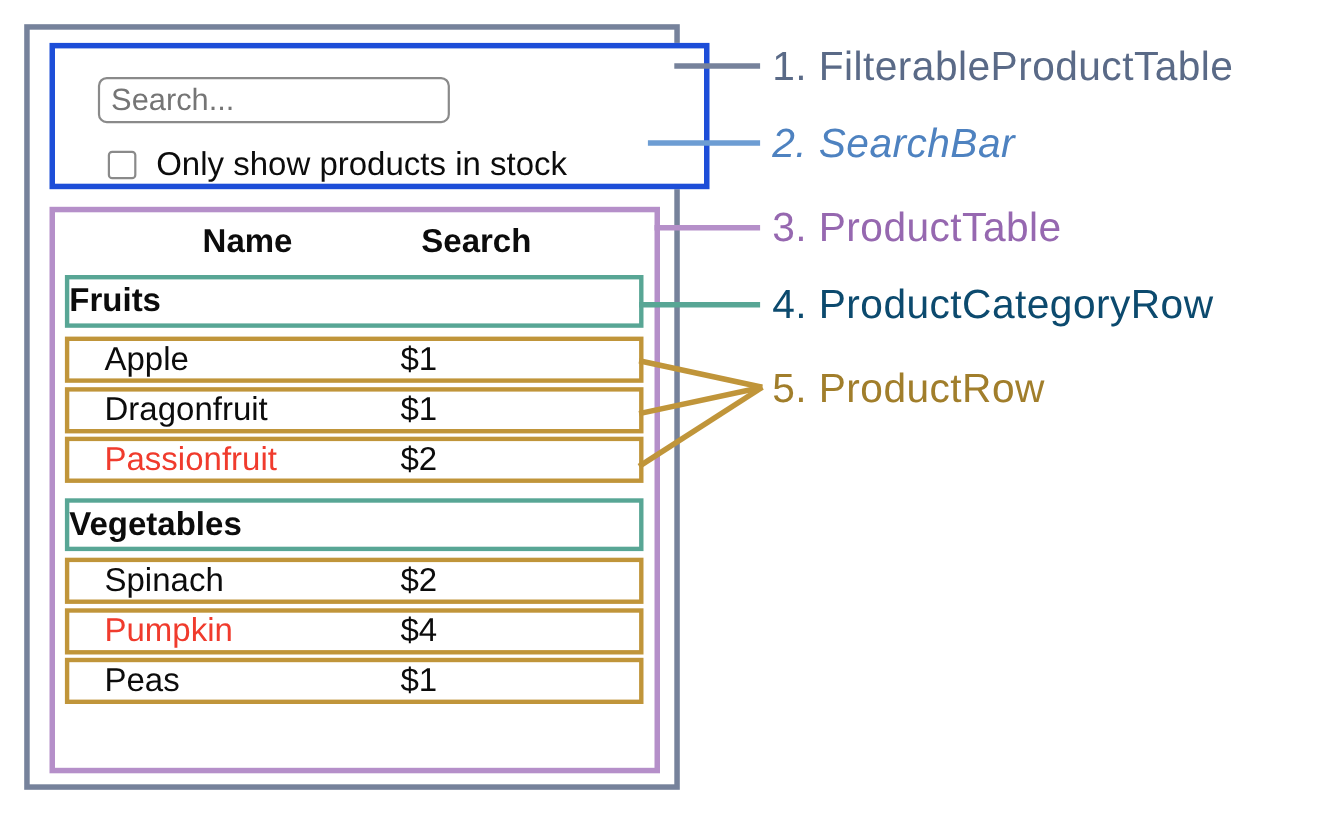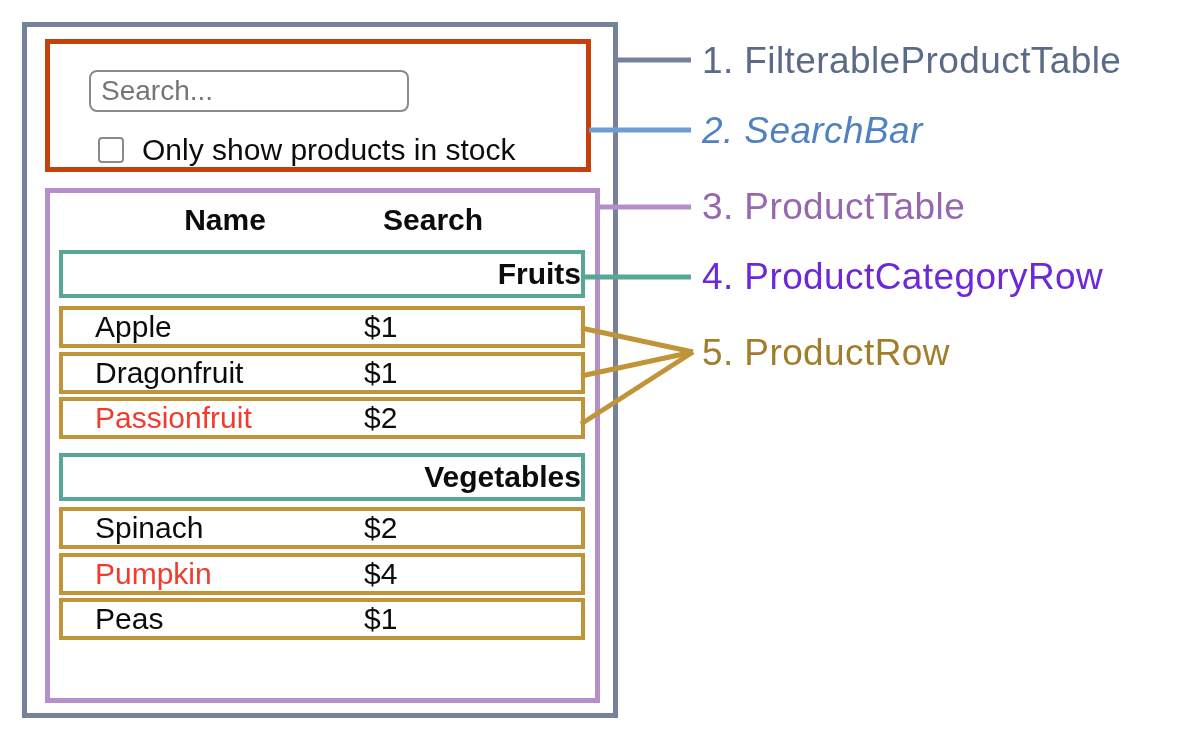--- a/index.html
+++ b/index.html
@@ -7,21 +7,21 @@
     position: relative;
     width: 1200px;
     height: 744px;
     background: #ffffff;
     font-family: "Liberation Sans", sans-serif;
     overflow: hidden;
   }
   .box { position: absolute; box-sizing: border-box; background: #ffffff; }
 
   .outer-box   { left: 22px;  top: 22px;  width: 596px; height: 696px; border: 5px solid #76829B; }
-  .search-box  { left: 45px;  top: 39px;  width: 546px; height: 133px; border: 5px solid #c2410c; }
+  .search-box  { left: 45px;  top: 39px;  width: 600px; height: 133px; border: 5px solid #1d4ed8; }
   .ptable-box  { left: 45px;  top: 188px; width: 555px; height: 515px; border: 5px solid #B58FC9; }
 
   .search-input {
     position: absolute; box-sizing: border-box;
     left: 39px; top: 26px; width: 320px; height: 42px;
     border: 2px solid #8A8A8A; border-radius: 8px;
     font-family: "Liberation Sans", sans-serif;
     font-size: 28px; color: #4a4a4a; padding: 0 10px;
     background: #ffffff; outline: none;
   }
@@ -38,21 +38,21 @@
   .header-name  { position: absolute; left: 160px; top: 203px; width: 130px; text-align: center;
                   font-size: 30px; font-weight: bold; color: #0c0c0c; }
   .header-price { position: absolute; left: 383px; top: 203px;
                   font-size: 30px; font-weight: bold; color: #0c0c0c; }
 
   .category-row {
     position: absolute; box-sizing: border-box;
     left: 59px; width: 526px; height: 48px;
     border: 4px solid #58A695; background: #ffffff;
     font-size: 30px; font-weight: bold; color: #0c0c0c;
-    text-align: right; line-height: 40px;
+    text-align: left; line-height: 40px;
   }
   .product-row {
     position: absolute; box-sizing: border-box;
     left: 59px; width: 526px; height: 42px;
     border: 4px solid #C0953A; background: #ffffff;
     font-size: 30px; color: #0c0c0c; line-height: 34px;
   }
   .product-row .pname  { position: absolute; left: 32px; top: 0; white-space: nowrap; }
   .product-row .pprice { position: absolute; left: 301px; top: 0; white-space: nowrap; }
 
@@ -125,21 +125,21 @@
     <span class="pprice">$4</span>
   </div>
   <div class="product-row row-peas">
     <span class="pname" style="color: rgb(12, 12, 12);">Peas</span>
     <span class="pprice">$1</span>
   </div>
 
   <div class="hier-label label-1" style="color: rgb(90, 106, 135);">1. FilterableProductTable</div>
   <div class="hier-label label-2" style="color: rgb(78, 130, 192); font-style: italic;">2. SearchBar</div>
   <div class="hier-label label-3" style="color: rgb(150, 104, 176);">3. ProductTable</div>
-  <div class="hier-label label-4" style="color: #6d28d9;">4. ProductCategoryRow</div>
+  <div class="hier-label label-4" style="color: #0c4a6e;">4. ProductCategoryRow</div>
   <div class="hier-label label-5" style="color: rgb(161, 126, 43);">5. ProductRow</div>
 
   <svg class="connectors" viewBox="0 0 1200 744" xmlns="http://www.w3.org/2000/svg">
     <line x1="613" y1="60" x2="691" y2="60" stroke="#76829B" stroke-width="5"></line>
     <line x1="589" y1="130" x2="691" y2="130" stroke="#6D9DD3" stroke-width="5"></line>
     <line x1="595" y1="207" x2="691" y2="207" stroke="#B58FC9" stroke-width="5"></line>
     <line x1="581" y1="277" x2="691" y2="277" stroke="#58A695" stroke-width="5"></line>
     <line x1="581" y1="328" x2="693" y2="352" stroke="#C0953A" stroke-width="5"></line>
     <line x1="581" y1="376" x2="693" y2="352" stroke="#C0953A" stroke-width="5"></line>
     <line x1="581" y1="424" x2="693" y2="352" stroke="#C0953A" stroke-width="5"></line>

